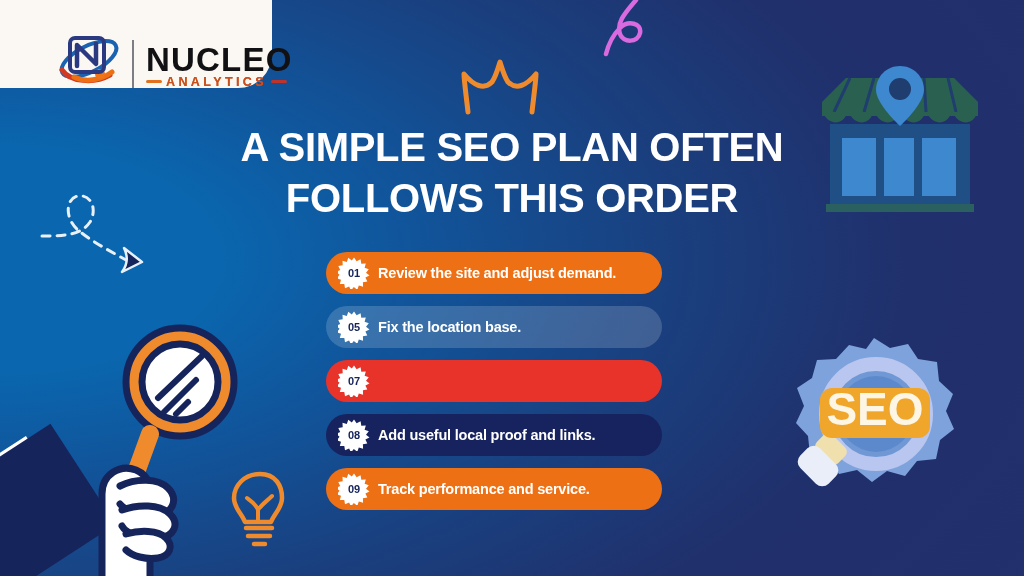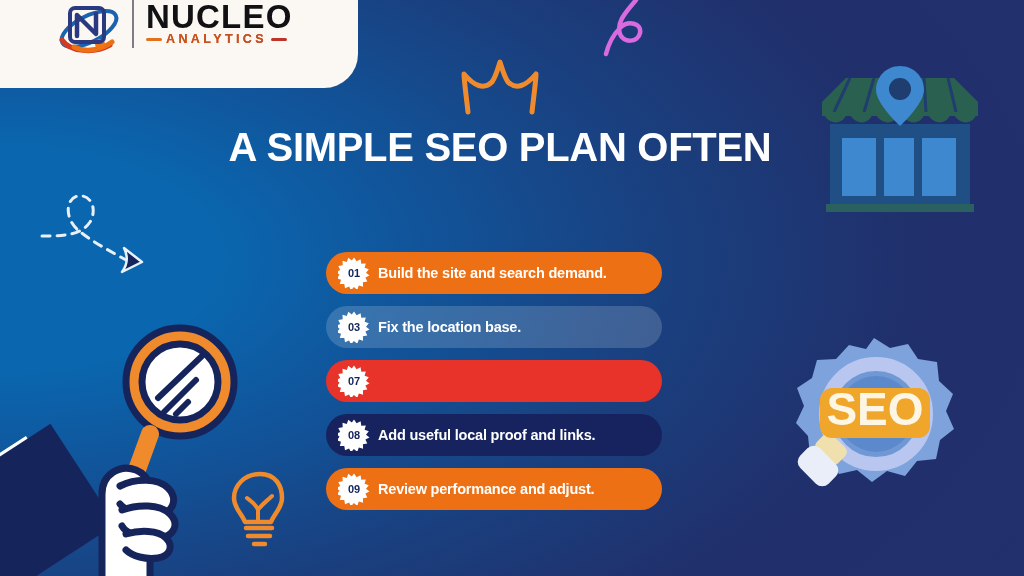--- a/index.html
+++ b/index.html
@@ -26,24 +26,24 @@
   }
   .corner-navy {
     position:absolute; left:-10px; bottom:-30px;
     width:150px; height:120px; background:#16245c;
     transform:rotate(-33deg); transform-origin:bottom left;
   }
 
   
   #logo-card {
     position:absolute; left:0; top:0;
-    width:358px; height:88px;
+    width:272px; height:88px;
     background:#fbf8f3;
     border-radius:0 0 34px 0;
-    display:flex; align-items:flex-start;
+    display:flex; align-items:flex-end;
     padding-left:56px;
     z-index:8;
   }
   .logo-mark { width:70px; height:58px; flex:0 0 auto; }
   .logo-div {
     width:2px; height:48px; background:#7d7d85;
     margin:0 12px 0 6px; flex:0 0 auto;
   }
   .logo-text { display:flex; flex-direction:column; line-height:1; }
   .logo-word {
@@ -54,21 +54,21 @@
   .logo-rule-l { width:16px; height:3px; background:#e2711d; border-radius:2px; }
   .logo-rule-r { width:16px; height:3px; background:#c0332a; border-radius:2px; }
   .logo-sub {
     font-size:12.5px; font-weight:bold; letter-spacing:3.4px;
     background:linear-gradient(90deg,#e2711d 0%,#d4521f 55%,#bf2f27 100%);
     -webkit-background-clip:text; background-clip:text; color:#c8521f;
   }
 
   
   #title {
-    position:absolute; left:180px; top:122px; width:640px;
+    position:absolute; left:192px; top:122px; width:640px;
     text-align:center; color:#ffffff;
     font-size:40px; font-weight:bold; line-height:1.28;
     letter-spacing:-0.3px;
     z-index:6;
   }
 
   
   #steps {
     position:absolute; left:326px; top:252px;
     width:336px; z-index:7;
@@ -129,40 +129,41 @@
       <div class="logo-sub-row">
         <span class="logo-rule-l"></span>
         <span class="logo-sub">ANALYTICS</span>
         <span class="logo-rule-r"></span>
       </div>
     </div>
   </div>
 
   <div id="title">
     <div>A SIMPLE SEO PLAN OFTEN</div>
+    <div>FOLLOWS THIS ORDER</div>
   </div>
 
   <div id="steps">
 
     <div class="step" style="background:#ee7014;">
       <span class="badge">
         <svg viewBox="0 0 32 32">
             <path d="M16 0.5 18.6 4.2 22.6 2.3 23.3 6.7 27.8 6.5 26.6 10.8 30.8 12.3 28 15.8 31.5 18.6 27.4 20.5 29.3 24.6 24.9 25.3 25.1 29.8 20.8 28.6 19.3 32.8 15.8 30 13 33.5 11.1 29.4 7 31.3 6.3 26.9 1.8 27.1 3 22.8 -1.2 21.3 1.6 17.8 -1.9 15 2.2 13.1 0.3 9 4.7 8.3 4.5 3.8 8.8 5 10.3 0.8 13.8 3.6Z" fill="#ffffff"></path>
           </svg>
         <span class="badge-num">01</span>
       </span>
-      <span class="step-label">Build the site and search demand.</span>
+      <span class="step-label">Review the site and adjust demand.</span>
     </div>
 
     <div class="step" style="background:rgba(255,255,255,0.17);">
       <span class="badge">
         <svg viewBox="0 0 32 32">
             <path d="M16 0.5 18.6 4.2 22.6 2.3 23.3 6.7 27.8 6.5 26.6 10.8 30.8 12.3 28 15.8 31.5 18.6 27.4 20.5 29.3 24.6 24.9 25.3 25.1 29.8 20.8 28.6 19.3 32.8 15.8 30 13 33.5 11.1 29.4 7 31.3 6.3 26.9 1.8 27.1 3 22.8 -1.2 21.3 1.6 17.8 -1.9 15 2.2 13.1 0.3 9 4.7 8.3 4.5 3.8 8.8 5 10.3 0.8 13.8 3.6Z" fill="#ffffff"></path>
           </svg>
-        <span class="badge-num">03</span>
+        <span class="badge-num">05</span>
       </span>
       <span class="step-label">Fix the location base.</span>
     </div>
 
     <div class="step" style="background:#e8332a;">
       <span class="badge">
         <svg viewBox="0 0 32 32">
             <path d="M16 0.5 18.6 4.2 22.6 2.3 23.3 6.7 27.8 6.5 26.6 10.8 30.8 12.3 28 15.8 31.5 18.6 27.4 20.5 29.3 24.6 24.9 25.3 25.1 29.8 20.8 28.6 19.3 32.8 15.8 30 13 33.5 11.1 29.4 7 31.3 6.3 26.9 1.8 27.1 3 22.8 -1.2 21.3 1.6 17.8 -1.9 15 2.2 13.1 0.3 9 4.7 8.3 4.5 3.8 8.8 5 10.3 0.8 13.8 3.6Z" fill="#ffffff"></path>
           </svg>
         <span class="badge-num">07</span>
@@ -179,21 +180,21 @@
       <span class="step-label">Add useful local proof and links.</span>
     </div>
 
     <div class="step" style="background:#ee7014;">
       <span class="badge">
         <svg viewBox="0 0 32 32">
             <path d="M16 0.5 18.6 4.2 22.6 2.3 23.3 6.7 27.8 6.5 26.6 10.8 30.8 12.3 28 15.8 31.5 18.6 27.4 20.5 29.3 24.6 24.9 25.3 25.1 29.8 20.8 28.6 19.3 32.8 15.8 30 13 33.5 11.1 29.4 7 31.3 6.3 26.9 1.8 27.1 3 22.8 -1.2 21.3 1.6 17.8 -1.9 15 2.2 13.1 0.3 9 4.7 8.3 4.5 3.8 8.8 5 10.3 0.8 13.8 3.6Z" fill="#ffffff"></path>
           </svg>
         <span class="badge-num">09</span>
       </span>
-      <span class="step-label">Review performance and adjust.</span>
+      <span class="step-label">Track performance and service.</span>
     </div>
 
   </div>
 
   <svg class="doodle" id="crown" viewBox="0 0 96 64">
     <path d="M16 56 C14 38 12 24 12 18 C22 30 32 34 40 26 C44 20 46 12 48 6 C50 12 52 20 56 26 C64 34 74 30 84 18 C84 24 82 38 80 56" fill="none" stroke="#ef8b2c" stroke-width="5" stroke-linecap="round" stroke-linejoin="round"></path>
   </svg>
 
   <svg class="doodle" id="squiggle" viewBox="0 0 72 62">
     <path d="M40 4 C30 16 20 26 24 38 C27 47 42 47 44 37 C46 27 32 24 24 32 C16 40 12 50 10 58" fill="none" stroke="#d96ae0" stroke-width="4.5" stroke-linecap="round"></path>

